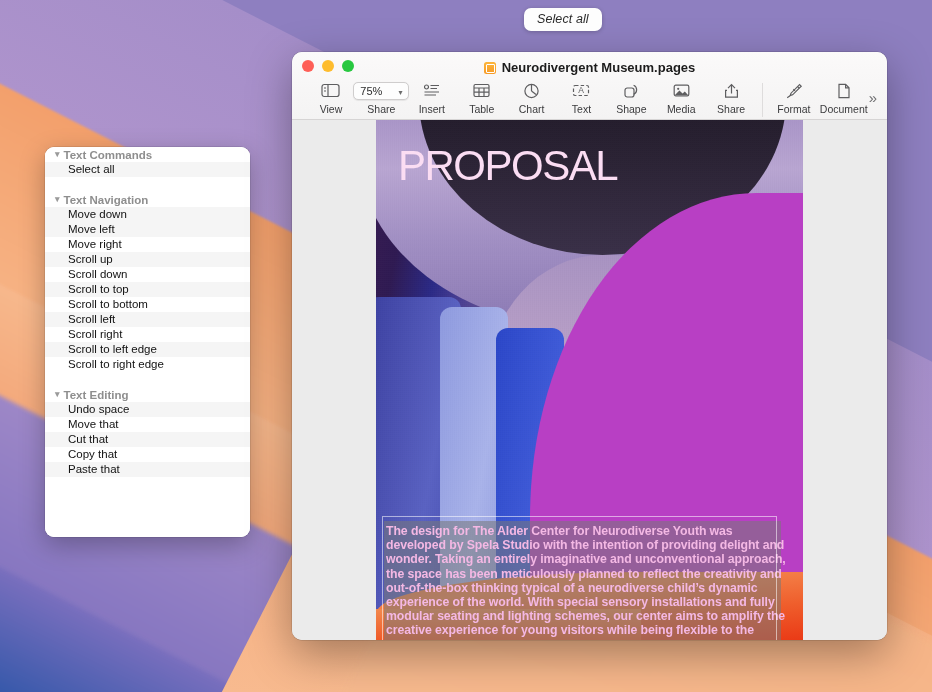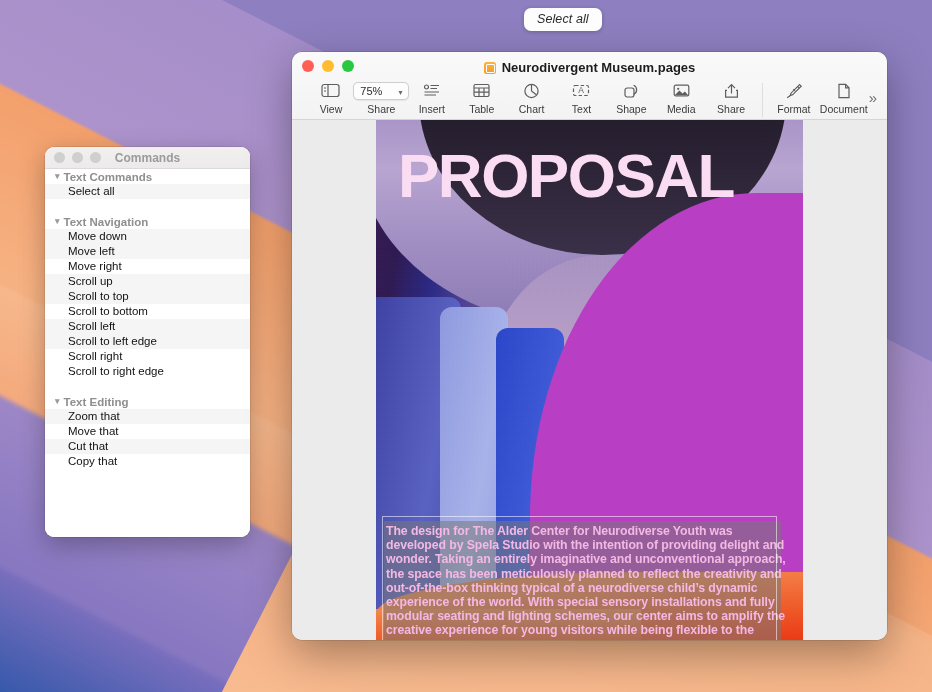--- a/index.html
+++ b/index.html
@@ -279,22 +279,22 @@
     border-radius:62% 0 0 0;
   }
   .art-orange2 {
     position:absolute; left:0; right:38%; bottom:0; height:6%;
     background:linear-gradient(180deg,#f2884d,#ef5a28);
   }
 
   
   .pg-heading {
     position:absolute; left:22px; top:25px; right:12px;
-    font-size:62px; line-height:1;
-    font-weight:700; letter-spacing:-1.5px;
+    font-size:42px; line-height:1;
+    font-weight:400; letter-spacing:-1.5px;
     color:#fbddf3;
     font-family:"Liberation Sans", sans-serif;
   }
 
   
   .pg-bodywrap {
     position:absolute; left:10px; right:14px; top:404px;
   }
   .pg-bodysel {
     position:absolute; left:-2px; top:-3px; right:8px; bottom:-2px;
@@ -329,62 +329,56 @@
   <div class="wp-band wp-b4"></div>
   <div class="wp-band wp-b5"></div>
   <div class="wp-band wp-b6"></div>
   <div class="wp-band wp-b7"></div>
   <div class="wp-band wp-b8"></div>
 </div>
 
 <div id="select-pill">Select all</div>
 
 <div id="commands-window">
-  <div class="cmd-titlebar">
-    <div class="cmd-lights">
-      <span class="cmd-light"></span>
-      <span class="cmd-light"></span>
-      <span class="cmd-light"></span>
-    </div>
-    <div class="cmd-title">Commands</div>
-  </div>
 
   <div class="cmd-list">
 
     <div class="cmd-group-head">
       <span class="cmd-chev">▾</span>
       <span>Text Commands</span>
     </div>
     <div class="cmd-item alt">Select all</div>
     <div class="cmd-spacer"></div>
 
     <div class="cmd-group-head">
       <span class="cmd-chev">▾</span>
       <span>Text Navigation</span>
     </div>
     <div class="cmd-item alt">Move down</div>
     <div class="cmd-item alt">Move left</div>
     <div class="cmd-item">Move right</div>
     <div class="cmd-item alt">Scroll up</div>
+    <div class="cmd-item">Scroll down</div>
     <div class="cmd-item alt">Scroll to top</div>
     <div class="cmd-item">Scroll to bottom</div>
     <div class="cmd-item alt">Scroll left</div>
+    <div class="cmd-item">Scroll right</div>
     <div class="cmd-item alt">Scroll to left edge</div>
-    <div class="cmd-item">Scroll right</div>
     <div class="cmd-item">Scroll to right edge</div>
     <div class="cmd-spacer"></div>
 
     <div class="cmd-group-head">
       <span class="cmd-chev">▾</span>
       <span>Text Editing</span>
     </div>
-    <div class="cmd-item alt">Zoom that</div>
+    <div class="cmd-item alt">Undo space</div>
     <div class="cmd-item">Move that</div>
     <div class="cmd-item alt">Cut that</div>
     <div class="cmd-item">Copy that</div>
+    <div class="cmd-item alt">Paste that</div>
   </div>
 </div>
 
 <div id="pages-window">
 
   <div class="pg-toolbar">
     <div class="pg-lights">
       <span class="pg-light red"></span>
       <span class="pg-light yellow"></span>
       <span class="pg-light green"></span>

